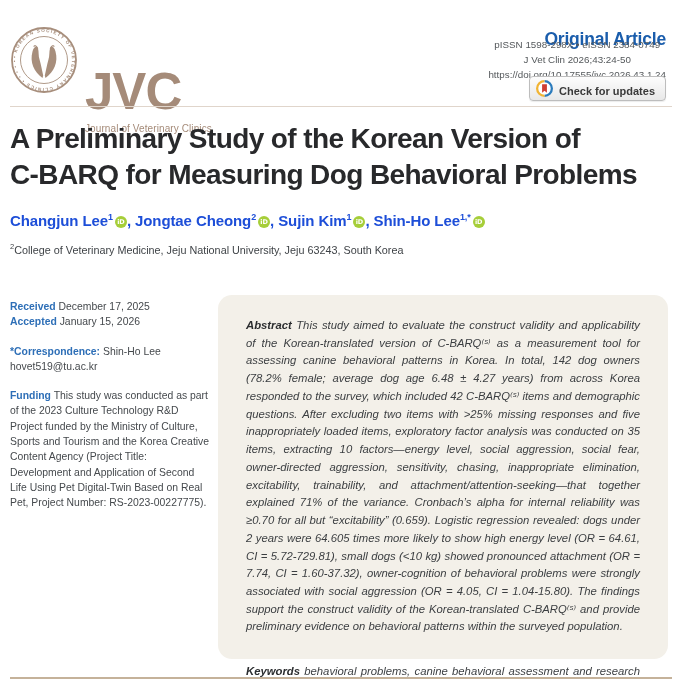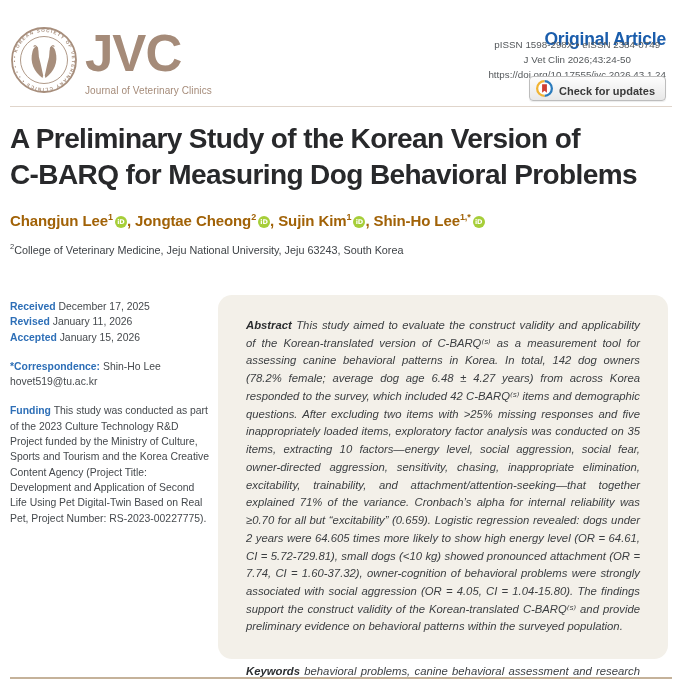--- a/index.html
+++ b/index.html
@@ -7,36 +7,36 @@
     width:682px;height:683px;background:#ffffff;position:relative;overflow:hidden;
     font-family:"Liberation Sans","DejaVu Sans",sans-serif;color:#3d4043;
   }
   .page{position:absolute;inset:0;}
   .abs{position:absolute;}
 
   
   .article-type{top:5px;right:16px;font-size:17.5px;font-weight:bold;color:#1a5dac;letter-spacing:-0.2px;margin-top:24px;}
   .logo{top:26px;left:10px;display:flex;align-items:flex-start;gap:7px;}
   .logo-text{padding-top:7px;}
-  .jvc{font-size:51px;font-weight:bold;color:#a58b79;line-height:0.82;letter-spacing:-1px;}
+  .jvc{font-size:51px;font-weight:bold;color:#a58b79;line-height:0.82;letter-spacing:-1px;margin-top:38px;}
   .jname{font-size:10px;color:#a58b79;margin-top:10px;letter-spacing:0.1px;}
   .issn-block{top:37px;right:16px;text-align:center;font-size:9.8px;color:#54585b;line-height:1.55;}
   .check-btn{
     top:76px;right:16px;display:flex;align-items:flex-end;gap:6px;
     padding:3px 10px 3px 6px;border:1px solid #bdbdbd;border-radius:4px;
     background:linear-gradient(#fdfdfd,#e8e8e8);
     font-size:11px;font-weight:bold;color:#3a3a3a;box-shadow:0 1px 1px rgba(0,0,0,.08);
     cursor:pointer;
   }
   .hdr-rule{top:106px;left:10px;right:10px;height:1px;background:#e0d5cb;}
 
   
   .title{top:121px;left:10px;right:8px;margin:0;font-size:28px;font-weight:bold;color:#28292b;
          line-height:1.28;letter-spacing:-0.6px;}
-  .authors{top:212px;left:10px;font-size:15px;font-weight:bold;color:#a16207;letter-spacing:-0.1px;}
+  .authors{top:212px;left:10px;font-size:15px;font-weight:bold;color:#1d4ed8;letter-spacing:-0.1px;}
   .authors sup{font-size:9px;font-weight:bold;}
   .orcid{display:inline-block;width:12px;height:12px;border-radius:50%;background:#a6ce39;
          position:relative;top:-2px;margin-left:2px;}
   .orcid::after{content:"iD";color:#fff;font-size:6.5px;font-weight:bold;display:block;
                 text-align:center;line-height:12px;font-family:"DejaVu Sans",sans-serif;}
   .affils{top:241px;left:10px;font-size:10.8px;color:#3f4347;line-height:1.5;}
   .affils sup{font-size:7.5px;}
 
   
   .meta{top:299px;left:10px;width:200px;font-size:10.4px;line-height:1.47;color:#45494d;}
@@ -107,21 +107,20 @@
     <span><span>Changjun Lee</span><sup>1</sup><span class="orcid"></span><span>, </span></span><span><span>Jongtae Cheong</span><sup>2</sup><span class="orcid"></span><span>, </span></span><span><span>Sujin Kim</span><sup>1</sup><span class="orcid"></span><span>, </span></span><span><span>Shin-Ho Lee</span><sup>1,*</sup><span class="orcid"></span></span>
   </div>
 
   <div class="abs affils">
     <div><sup>2</sup><span>College of Veterinary Medicine, Jeju National University, Jeju 63243, South Korea</span></div>
   </div>
 
   <div class="abs meta">
     <div class="block">
       <div><span class="mlabel">Received</span> <span>December 17, 2025</span></div>
-      <div><span class="mlabel">Revised</span> <span>January 11, 2026</span></div>
       <div><span class="mlabel">Accepted</span> <span>January 15, 2026</span></div>
     </div>
     <div class="block">
       <div><span class="mlabel">*Correspondence:</span> <span>Shin-Ho Lee</span></div>
       <div>hovet519@tu.ac.kr</div>
     </div>
     <div class="block">
       <span class="mlabel">Funding</span> <span>This study was conducted as part of the 2023 Culture Technology R&amp;D Project funded by the Ministry of Culture, Sports and Tourism and the Korea Creative Content Agency (Project Title: Development and Application of Second Life Using Pet Digital-Twin Based on Real Pet, Project Number: RS-2023-00227775).</span>
     </div>
   </div>

